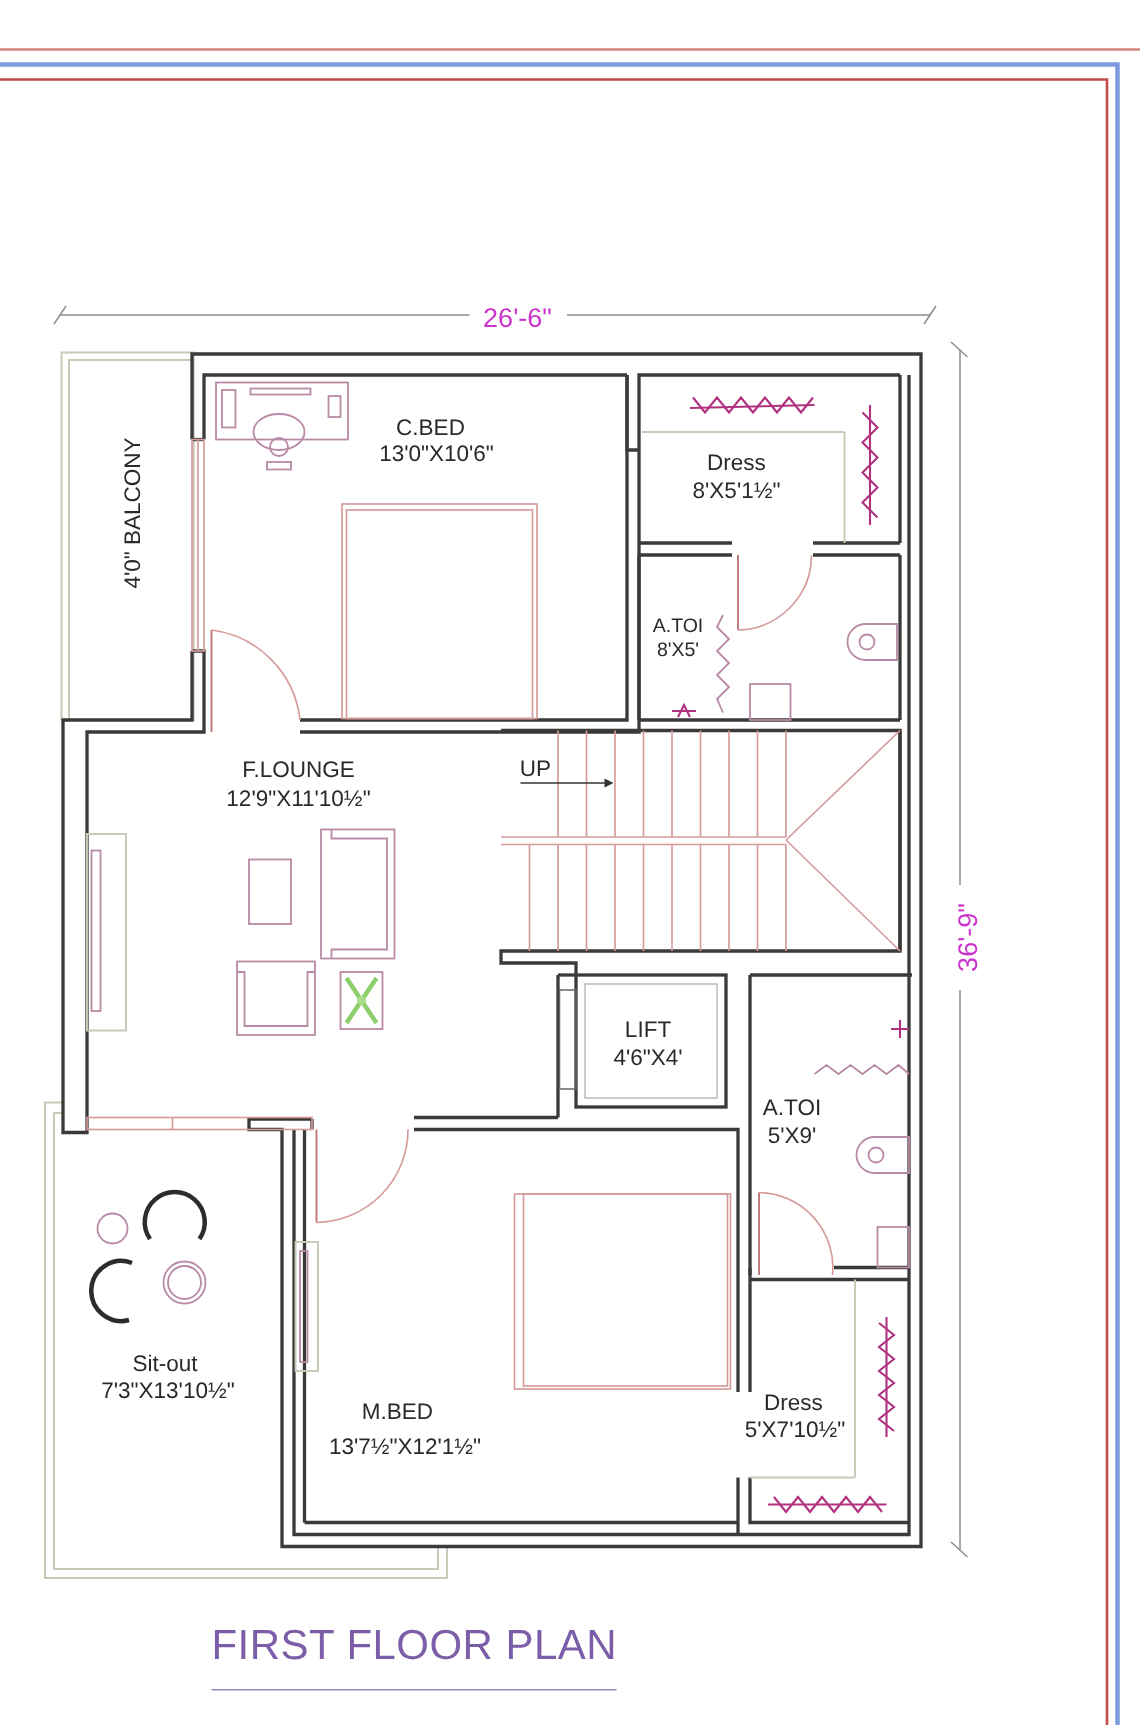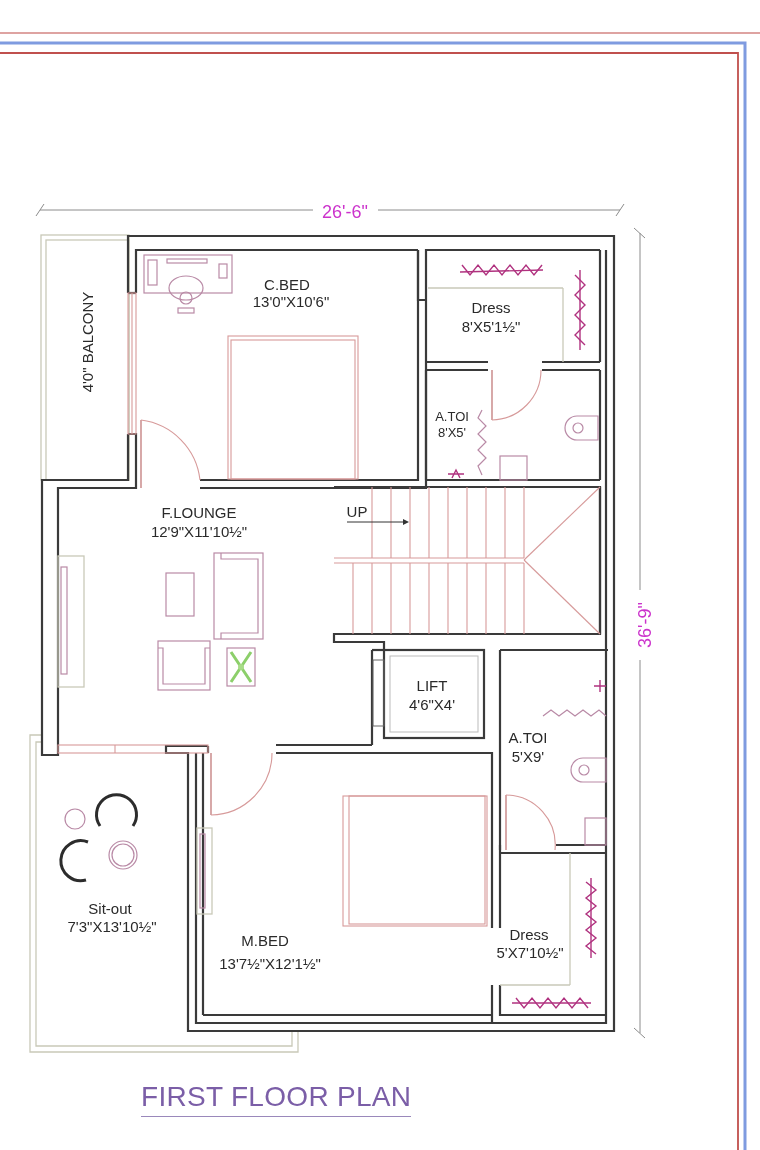--- a/index.html
+++ b/index.html
@@ -11,21 +11,21 @@
     .furn { fill: none; stroke: #b98aa6; stroke-width: 1.2; }
     .red { fill: none; stroke: #d79a9a; stroke-width: 1.1; }
     .redbold { fill: none; stroke: #c27a7a; stroke-width: 1.3; }
     .mag { fill: none; stroke: #b0327f; stroke-width: 1.4; }
     .dim { fill: none; stroke: #8c8c8c; stroke-width: 1; }
     .black-chair { fill: none; stroke: #2c2c2c; stroke-width: 3; }
     .lbl { font-family: "Liberation Sans", sans-serif; fill: #2a2a2a; font-size: 15px; }
     .dimtxt { font-family: "Liberation Sans", sans-serif; fill: #cc33cc; font-size: 18px; }
     .title { position: absolute; left: 141px; top: 1080px; font-size: 28px; color: #7b5ea7;
              font-family: "Liberation Sans", sans-serif; letter-spacing: 0.3px;
-             border-bottom: 1.5px solid #9a88bb; padding-bottom: 2px; line-height: 34px; }
+             border-bottom: 1.5px solid #9a88bb; padding-bottom: 12px; line-height: 34px; }
   </style>
 </head>
 <body>
 
 <svg width="760" height="1150" viewBox="0 0 760 1150">
 
   <g>
     <line x1="0" y1="33" x2="760" y2="33" stroke="#c0504d" stroke-width="1.6" opacity="0.7"></line>
     <polyline points="0,43 745,43 745,1150" fill="none" stroke="#7f9be0" stroke-width="3"></polyline>
     <polyline points="0,53 738,53 738,1150" fill="none" stroke="#c0504d" stroke-width="1.8"></polyline>

